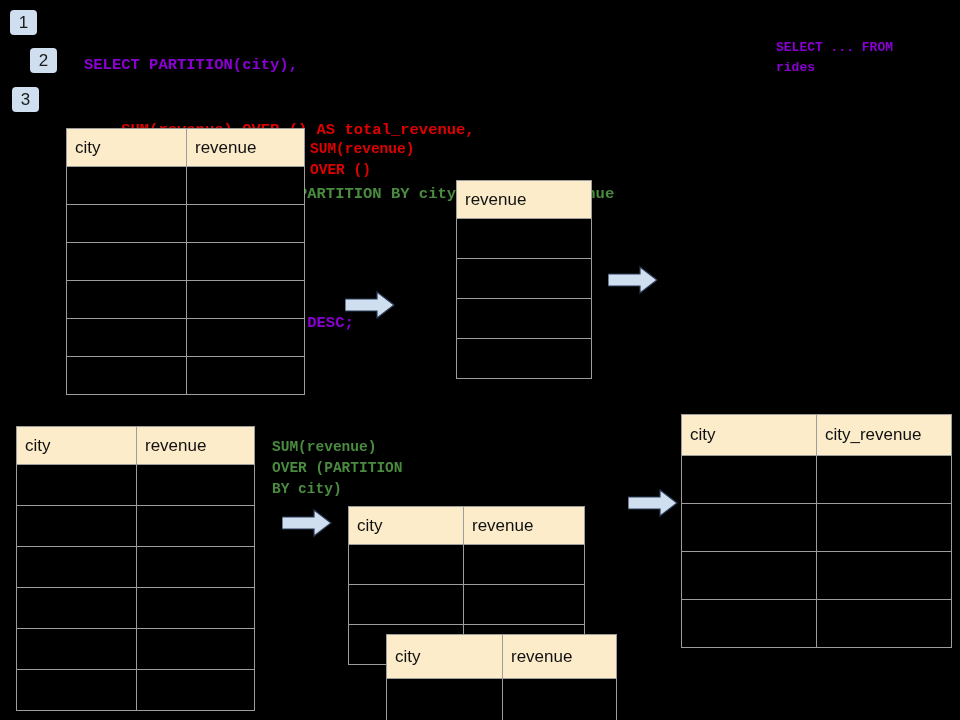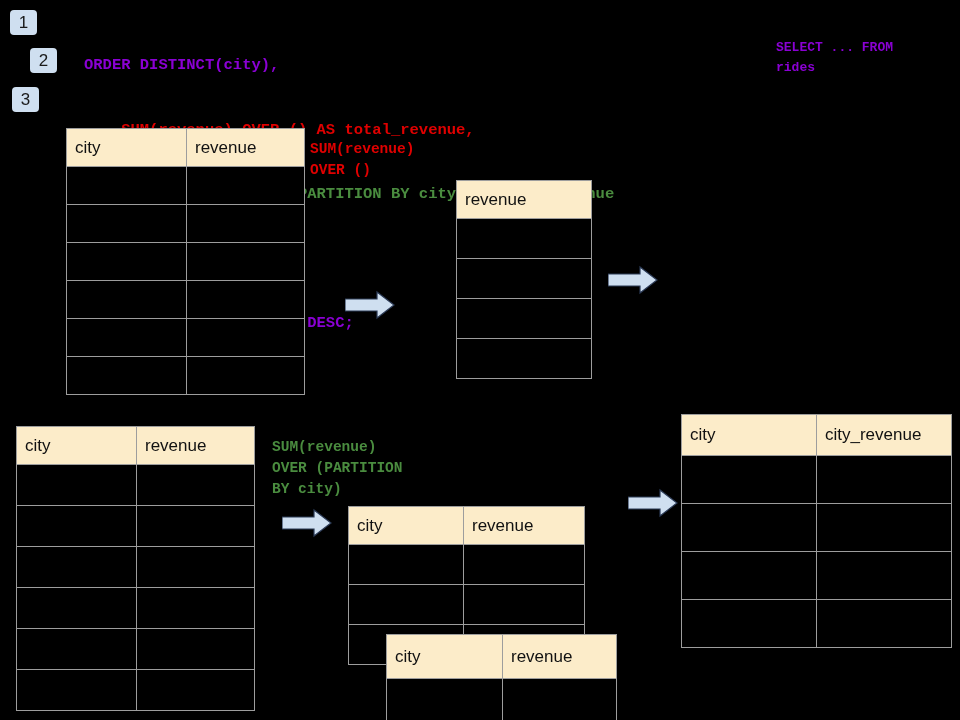--- a/index.html
+++ b/index.html
@@ -99,21 +99,21 @@
     <span>1</span>
   </div>
   <div class="badge" style="left:30px; top:48px; width:27px; height:25px;">
     <span>2</span>
   </div>
   <div class="badge" style="left:12px; top:87px; width:27px; height:25px;">
     <span>3</span>
   </div>
 
   <div class="sql" style="left:84px; top:12px;">
-    <div class="sql-line c-purple">ORDER DISTINCT(city),</div>
+    <div class="sql-line c-purple">SELECT PARTITION(city),</div>
     <div class="sql-line c-red">    SUM(revenue) OVER () AS total_revenue,</div>
     <div class="sql-line c-green">    SUM(revenue) OVER (PARTITION BY city) as city_revenue</div>
     <div class="sql-line c-purple">  FROM rides</div>
     <div class="sql-line c-purple">  ORDER by city_revenue DESC;</div>
   </div>
 
   <div class="annot purple" style="left:748px; top:38px;margin-left:28px;">SELECT ... FROM
 rides</div>
   <div class="annot red" style="left:310px; top:139px;">SUM(revenue)
 OVER ()</div>

